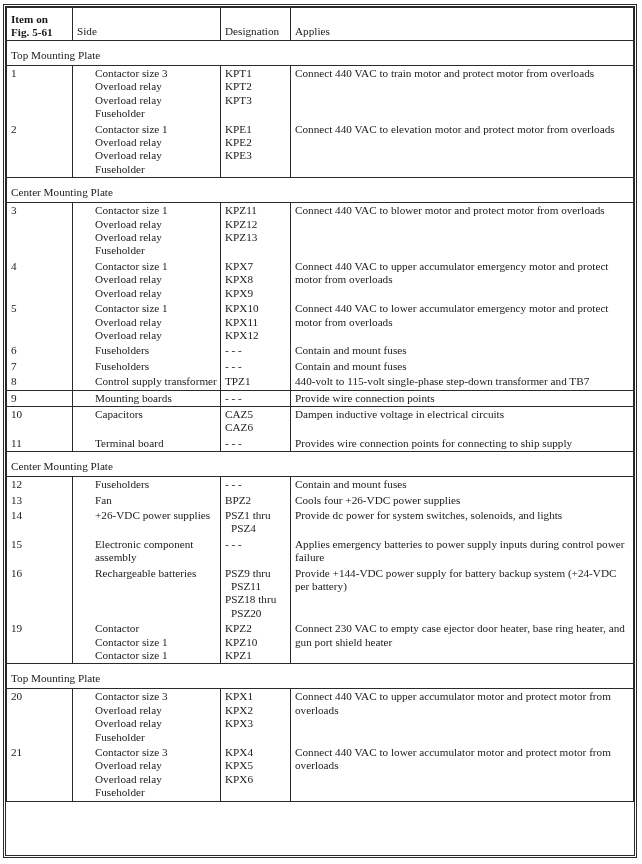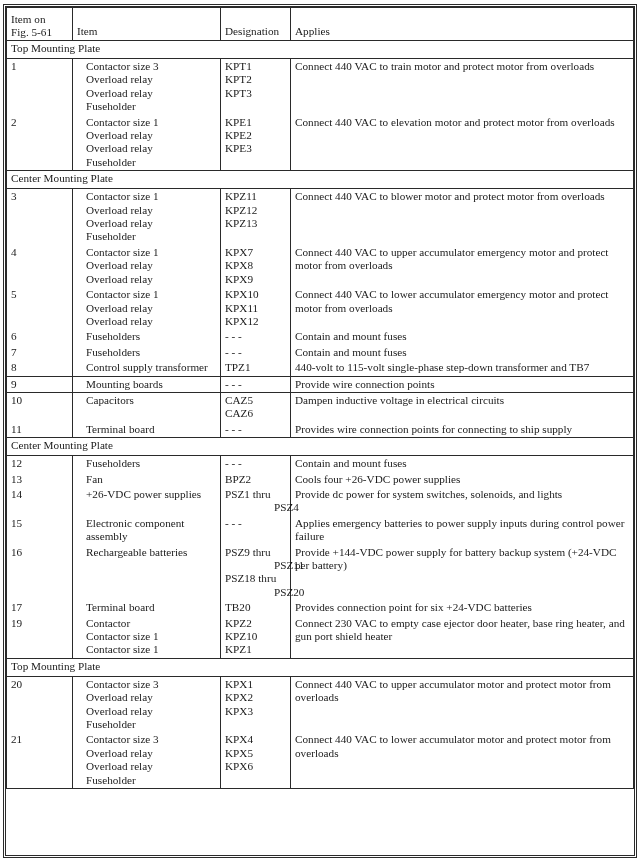--- a/index.html
+++ b/index.html
@@ -18,49 +18,49 @@
       font-size: 11.2px; line-height: 13.4px;
     }
     td, th {
       border: 1px solid #2a2a2a; vertical-align: top; text-align: left;
       font-weight: normal; padding: 1px 4px 1px 4px;
     }
     col.c-item { width: 66px; }
     col.c-name { width: 148px; }
     col.c-des { width: 70px; }
     th { height: 29px; vertical-align: bottom; padding-bottom: 2px; }
-    th.item-h { line-height: 12.5px; }
-    tr.section td { height: 15px; padding-top: 1px; padding-bottom: 1px; }
+    th.item-h { line-height: 12.5px; font-weight: bold; }
+    tr.section td { height: 15px; padding-top: 8px; padding-bottom: 1px; }
     tr.row td { border-top: 1px solid #2a2a2a; border-bottom: 1px solid #2a2a2a; }
     tr.row.cont td { border-top: none; }
     tr.row.more td { border-bottom: none; }
     .line { display: block; white-space: nowrap; }
-    .des .line.indent { padding-left: 6px; margin-left: 43px; }
+    .des .line.indent { padding-left: 6px; }
     .purpose { white-space: normal; margin-top: 7px; }
-    tr.row td.name { padding-left: 13px; margin-top: 27px; }
+    tr.row td.name { padding-left: 22px; margin-top: 27px; }
   </style>
 </head>
 <body>
 
 <div class="page">
   <div class="table-frame">
     <table>
       <colgroup>
         <col class="c-item">
           <col class="c-name">
           <col class="c-des">
           <col class="c-purpose">
       </colgroup>
       <thead>
         <tr>
           <th class="item-h">
             <span class="line">Item on</span>
             <span class="line">Fig. 5-61</span>
           </th>
-          <th>Item</th>
+          <th>Side</th>
           <th>Designation</th>
           <th>Applies</th>
         </tr>
       </thead>
       <tbody id="table-body">
           <tr class="section">
             <td colspan="4">Top Mounting Plate</td>
           </tr>
           <tr class="row more">
             <td>1</td>
@@ -250,30 +250,20 @@
               <span class="line">Rechargeable batteries</span>
             </td>
             <td class="des">
               <span class="line">PSZ9 thru</span>
               <span class="line indent">PSZ11</span>
               <span class="line">PSZ18 thru</span>
               <span class="line indent">PSZ20</span>
             </td>
             <td class="purpose">Provide +144-VDC power supply for battery backup system (+24-VDC per battery)</td>
           </tr>
-          <tr class="row cont more">
-            <td>17</td>
-            <td class="name">
-              <span class="line">Terminal board</span>
-            </td>
-            <td class="des">
-              <span class="line">TB20</span>
-            </td>
-            <td class="purpose">Provides connection point for six +24-VDC batteries</td>
-          </tr>
           <tr class="row cont">
             <td>19</td>
             <td class="name">
               <span class="line">Contactor</span>
               <span class="line">Contactor size 1</span>
               <span class="line">Contactor size 1</span>
             </td>
             <td class="des">
               <span class="line">KPZ2</span>
               <span class="line">KPZ10</span>

